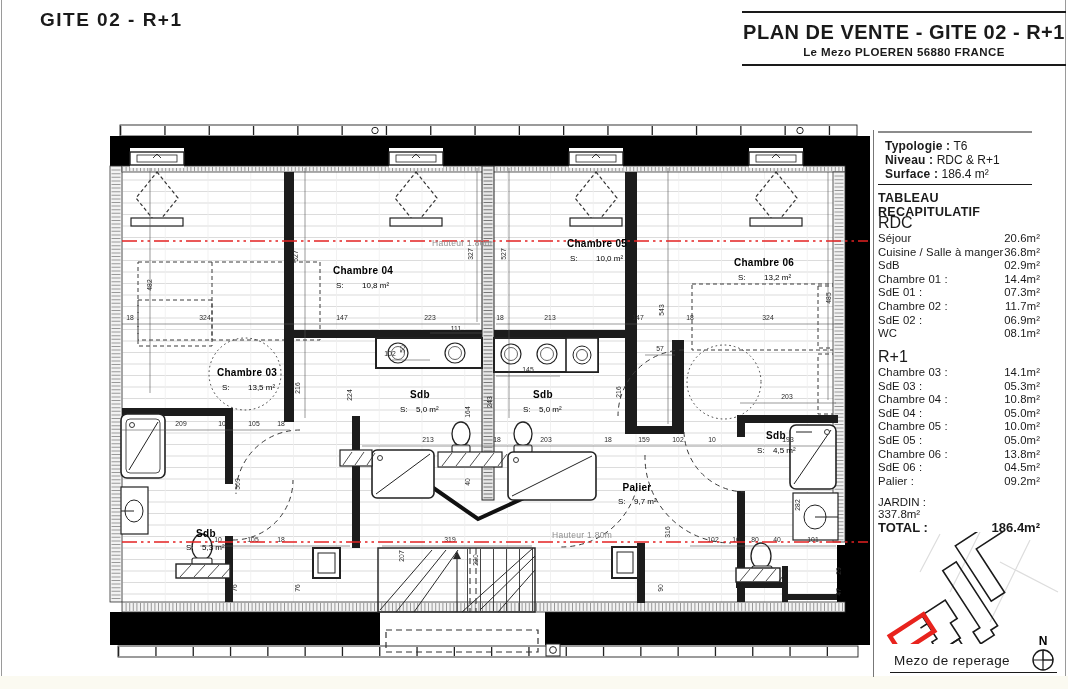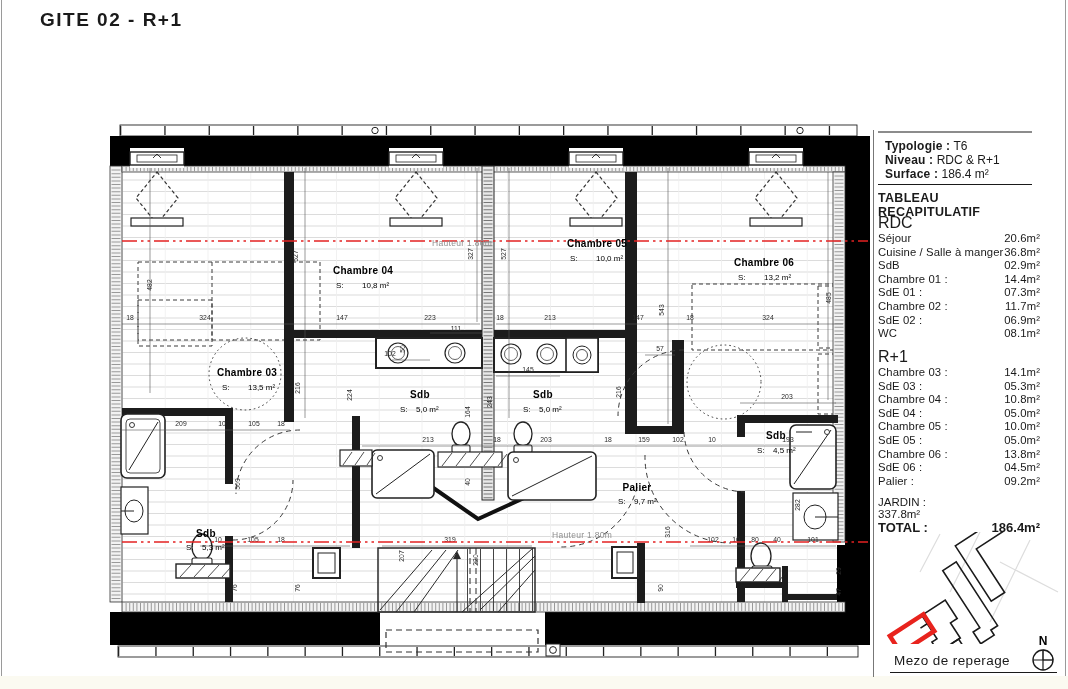--- a/index.html
+++ b/index.html
@@ -30,20 +30,24 @@
 </head>
 <body>
 
 <div id="stage">
   <div class="edge" style="left:1px;"></div>
   <div class="edge" style="left:1065px;"></div>
   <div id="bottomstrip"></div>
 
   <div id="hdr-left">GITE 02 - R+1</div>
 
+  <div id="titlebox">
+    <div class="t">PLAN DE VENTE - GITE 02 - R+1</div>
+    <div class="s">Le Mezo PLOEREN 56880 FRANCE</div>
+  </div>
 
   <div id="sb-border"></div>
   <div class="rule" style="top:131px;width:154px;border-top:2px solid #8c8c8c;"></div>
 
   <div class="sb" style="top:139px;">
     <div class="infoline"><b>Typologie :</b> <span>T6</span></div>
     <div class="infoline"><b>Niveau :</b> <span>RDC &amp; R+1</span></div>
     <div class="infoline"><b>Surface :</b> <span>186.4 m²</span></div>
   </div>
   <div class="rule" style="top:184px;width:154px;border-top:1.5px solid #1a1a1a;"></div>

